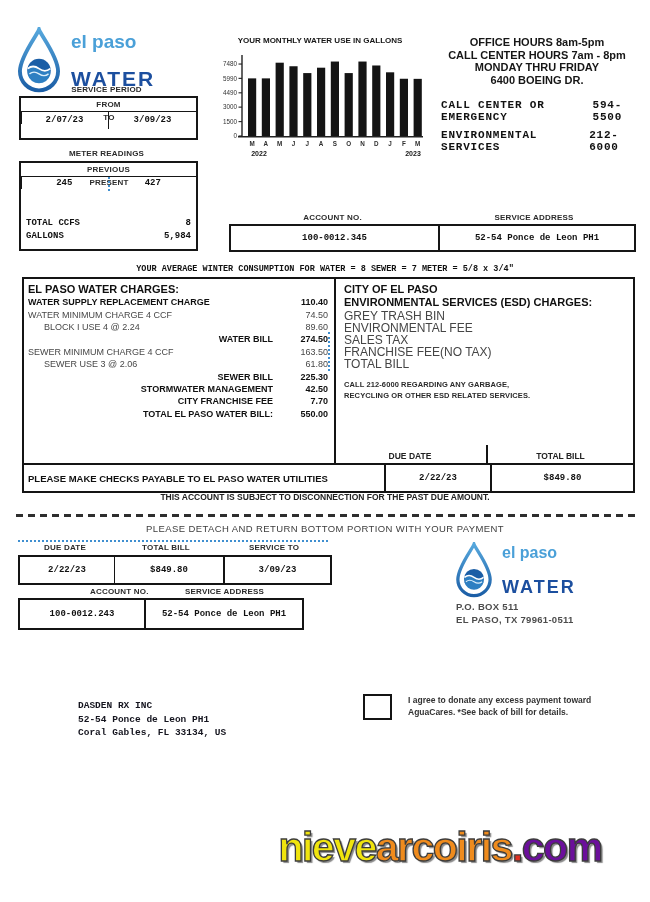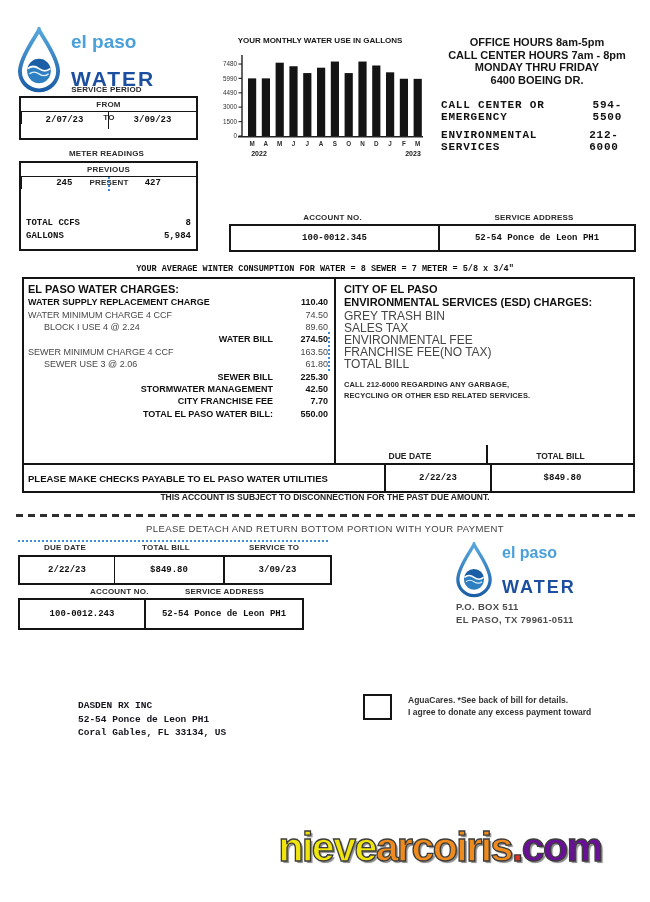--- a/index.html
+++ b/index.html
@@ -253,22 +253,22 @@
             <span class="ca">550.00</span>
           </div>
         </div>
     </div>
 
     <div class="abs" style="left:320px;top:4px;width:285px;">
       <div class="chg-title" style="padding-left:0;">CITY OF EL PASO</div>
       <div class="chg-title" style="padding-left:0;">ENVIRONMENTAL SERVICES (ESD) CHARGES:</div>
       <div>
           <div class="esd-item">GREY TRASH BIN</div>
+          <div class="esd-item">ENVIRONMENTAL FEE</div>
           <div class="esd-item">SALES TAX</div>
-          <div class="esd-item">ENVIRONMENTAL FEE</div>
           <div class="esd-item">FRANCHISE FEE(NO TAX)</div>
           <div class="esd-item">TOTAL BILL</div>
         </div>
       <div style="height:11px;"></div>
       <div>
           <div class="esd-note">CALL 212-6000 REGARDING ANY GARBAGE,</div>
           <div class="esd-note">RECYCLING OR OTHER ESD RELATED SERVICES.</div>
         </div>
     </div>
 
@@ -325,22 +325,22 @@
     <div class="logo-text">
       <span class="lt-top">el paso</span>
       <span class="lt-bot">WATER</span>
     </div>
   </div>
   <div class="abs addr" style="left:456px;top:600px;">P.O. BOX 511</div>
   <div class="abs addr" style="left:456px;top:613px;">EL PASO, TX 79961-0511</div>
 
   <div class="abs chk" style="left:363px;top:694px;width:25px;height:22px;"></div>
   <div class="abs donate" style="left:408px;top:695px;width:230px;">
+    <div>I agree to donate any excess payment toward</div>
     <div>AguaCares. *See back of bill for details.</div>
-    <div>I agree to donate any excess payment toward</div>
   </div>
 
   <div class="abs" style="left:78px;top:699px;">
       <div class="mail-line">DASDEN RX INC</div>
       <div class="mail-line">52-54 Ponce de Leon PH1</div>
       <div class="mail-line">Coral Gables, FL 33134, US</div>
     </div>
 
   <div class="abs watermark" style="left:265px;top:824px;width:350px;text-align:center;">
     <span style="color: rgb(240, 228, 14);">nieve</span><span style="color: rgb(239, 139, 29);">arcoiris</span><span style="color: rgb(224, 49, 34);">.</span><span style="color: rgb(107, 15, 155);">com</span>

